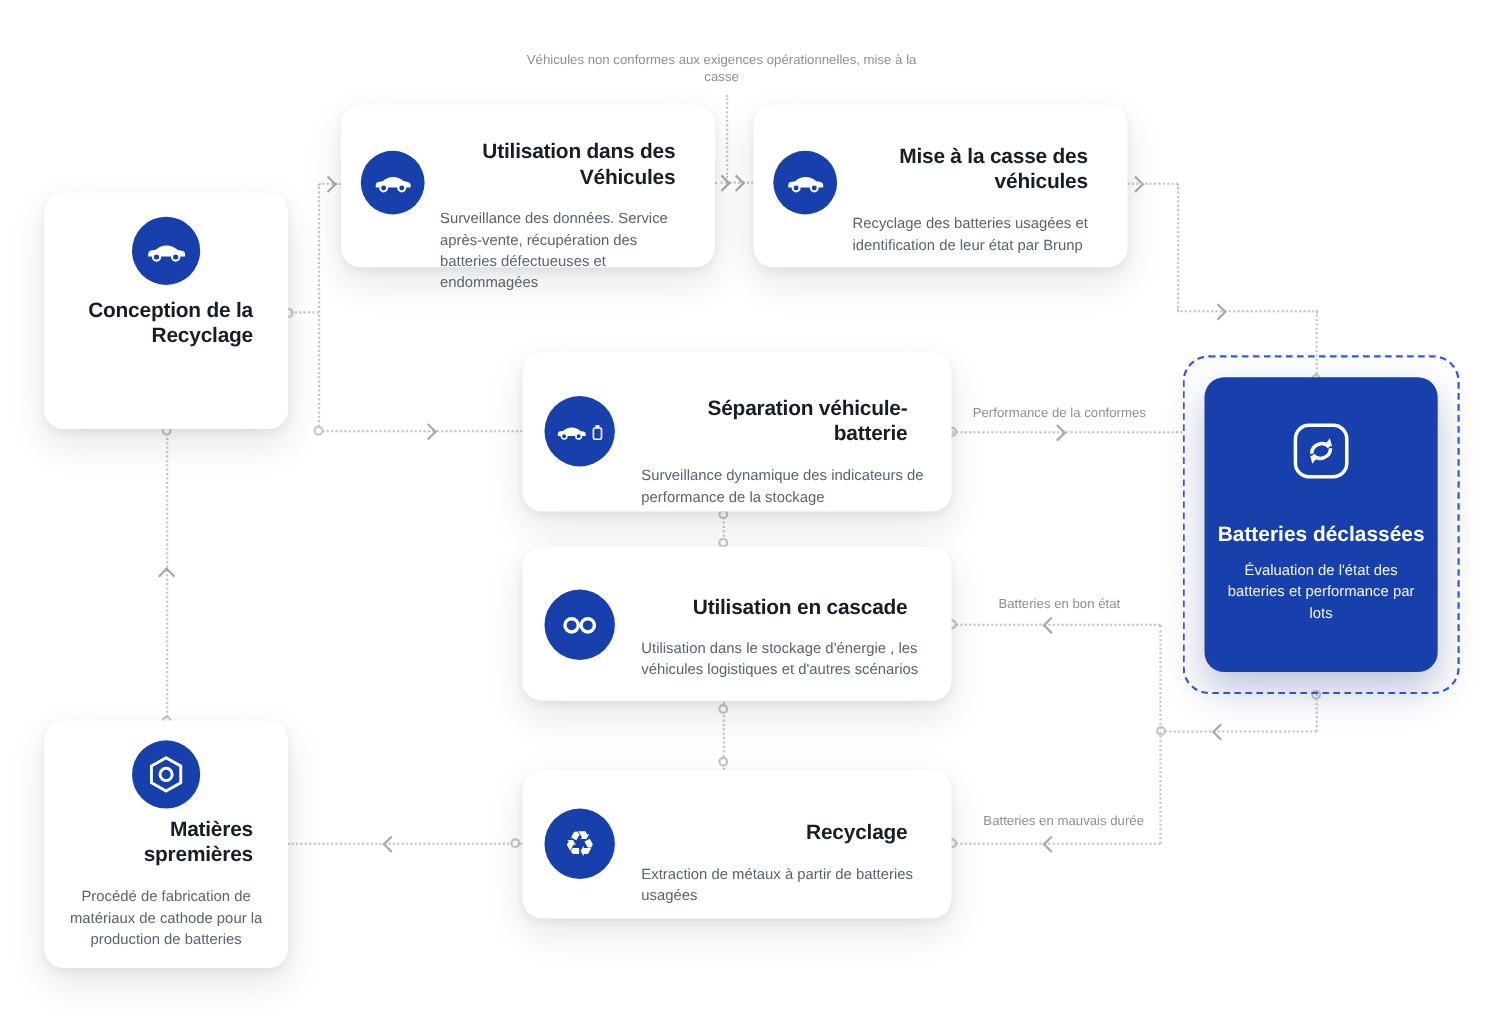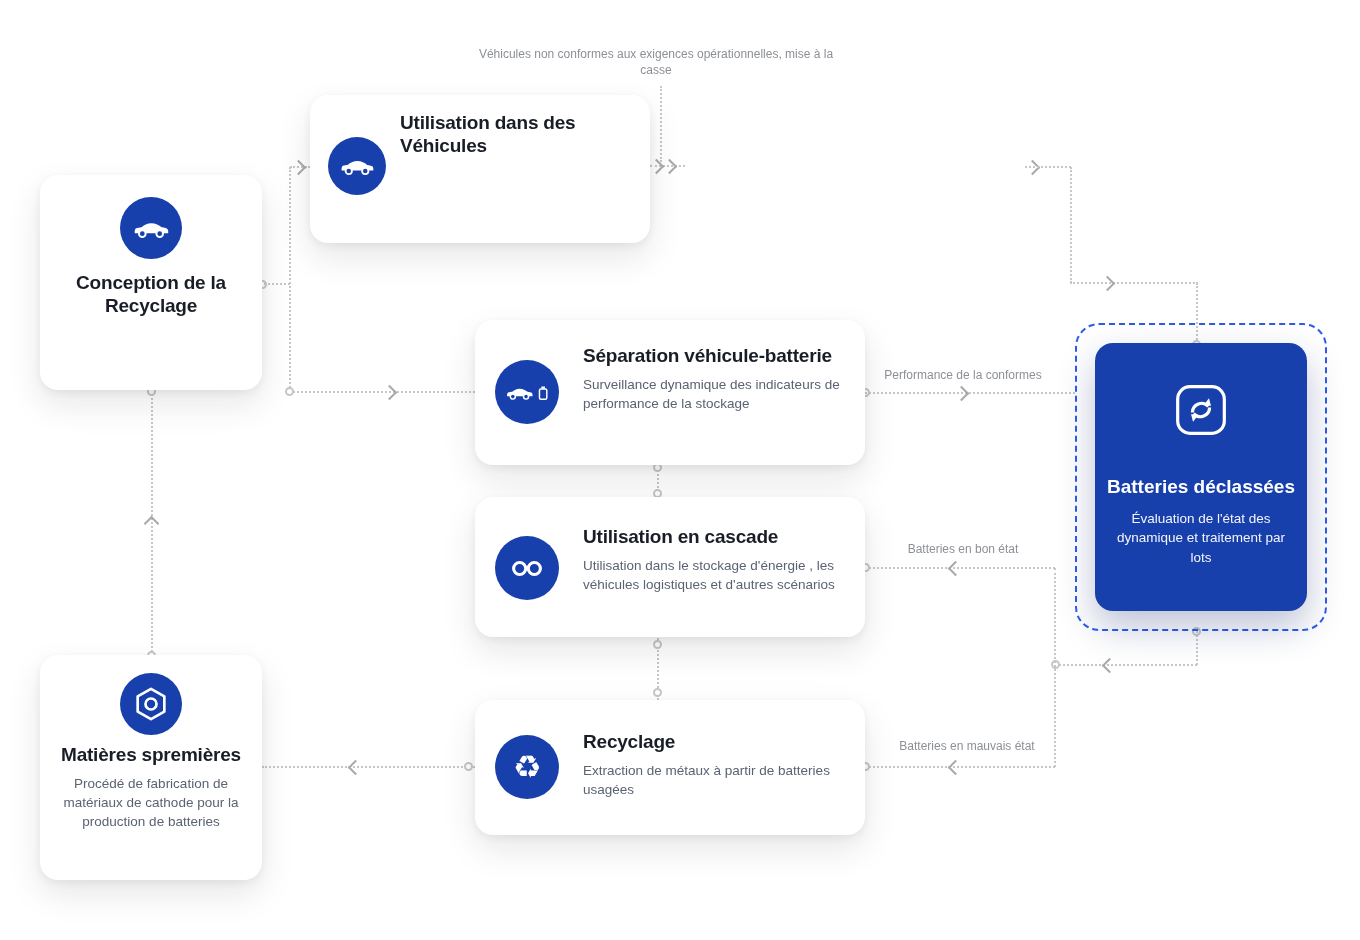--- a/index.html
+++ b/index.html
@@ -12,21 +12,21 @@
   .vl{position:absolute;border-left:2px dotted #c7c7c7;width:0;}
   .chev{position:absolute;width:9px;height:9px;border-top:2.5px solid #a9a9a9;border-right:2.5px solid #a9a9a9;}
   .chev.r{transform:rotate(45deg);}
   .chev.l{transform:rotate(-135deg);}
   .chev.u{transform:rotate(-45deg);}
   .dot{position:absolute;width:9px;height:9px;border-radius:50%;background:#fff;border:2px solid #c6c6c6;box-sizing:border-box;}
   .elabel{position:absolute;font-size:12px;line-height:1.35;color:#8c9096;text-align:center;}
   
   .card{position:absolute;background:#ffffff;border-radius:18px;
         box-shadow:0 14px 34px rgba(15,23,42,.10),0 3px 9px rgba(15,23,42,.06);box-sizing:border-box;}
-  .card h3{margin:0;font-size:19px;font-weight:bold;color:#181d27;line-height:1.22;letter-spacing:-.2px;}
+  .card h3{margin:16px;font-size:19px;font-weight:bold;color:#181d27;line-height:1.22;letter-spacing:-.2px;text-align:right;}
   .card p{margin:8px 0 0;font-size:13.5px;color:#5a6372;line-height:1.42;}
   .circle{position:absolute;border-radius:50%;background:#1840ac;display:flex;align-items:center;justify-content:center;}
   .s58{width:58px;height:58px;}
   .s62{width:62px;height:62px;}
   .s64{width:64px;height:64px;}
   .glyph{color:#fff;font-family:"DejaVu Sans",sans-serif;line-height:1;}
   
   .h-card .txt{box-sizing:border-box;}
   
   .v-card{text-align:center;padding:0 16px;box-sizing:border-box;}
@@ -96,21 +96,21 @@
   <div class="dot" style="left:464px;top:762px"></div>
 
   <div class="vl" style="left:151px;top:391px;height:264px"></div>
   <div class="chev u" style="left:146px;top:518px"></div>
   <div class="dot" style="left:147px;top:387px"></div>
   <div class="dot" style="left:147px;top:651px"></div>
 
   <div class="elabel" style="left:475px;top:46px;width:362px">Véhicules non conformes aux exigences opérationnelles, mise à la casse</div>
   <div class="elabel" style="left:853px;top:367px;width:220px">Performance de la conformes</div>
   <div class="elabel" style="left:863px;top:541px;width:200px">Batteries en bon état</div>
-  <div class="elabel" style="left:857px;top:738px;width:220px">Batteries en mauvais état</div>
+  <div class="elabel" style="left:857px;top:738px;width:220px">Batteries en mauvais durée</div>
 
   <div class="card v-card" style="left:40px;top:175px;width:222px;height:215px">
     <div class="circle s62" style="top:22px">
       <svg width="38" height="21" viewBox="0 0 48 26">
         <path d="M3.5 19c-.4-2.6.2-5.3 1.6-6.4 1.8-.5 4.6-1 6.9-1.3 2.8-2.6 7.3-5 12.4-5 5.6 0 9.6 2.3 13.2 5.2 2.9.4 5.4 1 6.8 1.8 1.2.7 1.7 3.2 1.3 5.7z" fill="#fff"></path>
         <circle cx="13" cy="19.5" r="4.2" fill="#1840ac" stroke="#fff" stroke-width="2.4"></circle>
         <circle cx="35" cy="19.5" r="4.2" fill="#1840ac" stroke="#fff" stroke-width="2.4"></circle>
       </svg>
     </div>
     <h3 style="margin-top:96px">Conception de la Recyclage</h3>
@@ -119,23 +119,37 @@
   <div class="card h-card" style="left:310px;top:95px;width:340px;height:148px">
     <div class="circle s58" style="left:18px;top:42px">
       <svg width="36" height="20" viewBox="0 0 48 26">
         <path d="M3.5 19c-.4-2.6.2-5.3 1.6-6.4 1.8-.5 4.6-1 6.9-1.3 2.8-2.6 7.3-5 12.4-5 5.6 0 9.6 2.3 13.2 5.2 2.9.4 5.4 1 6.8 1.8 1.2.7 1.7 3.2 1.3 5.7z" fill="#fff"></path>
         <circle cx="13" cy="19.5" r="4.2" fill="#1840ac" stroke="#fff" stroke-width="2.4"></circle>
         <circle cx="35" cy="19.5" r="4.2" fill="#1840ac" stroke="#fff" stroke-width="2.4"></circle>
       </svg>
     </div>
     <div class="txt" style="margin-left:90px;padding:16px 20px 0 0">
       <h3>Utilisation dans des Véhicules</h3>
-    </div>
-  </div>
-
+      <p>Surveillance des données. Service après-vente, récupération des batteries défectueuses et endommagées</p>
+    </div>
+  </div>
+
+  <div class="card h-card" style="left:685px;top:95px;width:340px;height:148px">
+    <div class="circle s58" style="left:18px;top:42px">
+      <svg width="36" height="20" viewBox="0 0 48 26">
+        <path d="M3.5 19c-.4-2.6.2-5.3 1.6-6.4 1.8-.5 4.6-1 6.9-1.3 2.8-2.6 7.3-5 12.4-5 5.6 0 9.6 2.3 13.2 5.2 2.9.4 5.4 1 6.8 1.8 1.2.7 1.7 3.2 1.3 5.7z" fill="#fff"></path>
+        <circle cx="13" cy="19.5" r="4.2" fill="#1840ac" stroke="#fff" stroke-width="2.4"></circle>
+        <circle cx="35" cy="19.5" r="4.2" fill="#1840ac" stroke="#fff" stroke-width="2.4"></circle>
+      </svg>
+    </div>
+    <div class="txt" style="margin-left:90px;padding:20px 20px 0 0">
+      <h3>Mise à la casse des véhicules</h3>
+      <p>Recyclage des batteries usagées et identification de leur état par Brunp</p>
+    </div>
+  </div>
 
   <div class="card h-card" style="left:475px;top:320px;width:390px;height:145px">
     <div class="circle s64" style="left:20px;top:40px">
       <svg width="44" height="20" viewBox="0 0 60 26">
         <g transform="scale(0.82) translate(0,4)">
           <path d="M3.5 19c-.4-2.6.2-5.3 1.6-6.4 1.8-.5 4.6-1 6.9-1.3 2.8-2.6 7.3-5 12.4-5 5.6 0 9.6 2.3 13.2 5.2 2.9.4 5.4 1 6.8 1.8 1.2.7 1.7 3.2 1.3 5.7z" fill="#fff"></path>
           <circle cx="13" cy="19.5" r="4.2" fill="#1840ac" stroke="#fff" stroke-width="2.4"></circle>
           <circle cx="35" cy="19.5" r="4.2" fill="#1840ac" stroke="#fff" stroke-width="2.4"></circle>
         </g>
         <rect x="47" y="9" width="10" height="14" rx="2" fill="none" stroke="#fff" stroke-width="2"></rect>
@@ -187,16 +201,16 @@
     <div class="decl-icon">
       <svg width="54" height="54" viewBox="0 0 44 44">
         <rect x="3" y="3" width="38" height="38" rx="10" fill="none" stroke="#fff" stroke-width="2.6"></rect>
         <path d="M15 24 a7.5 7.5 0 0 1 13 -5" fill="none" stroke="#fff" stroke-width="2.6"></path>
         <path d="M29 20 a7.5 7.5 0 0 1 -13 5" fill="none" stroke="#fff" stroke-width="2.6"></path>
         <path d="M28.5 12.5 l1.6 6 -6 -.4 z" fill="#fff"></path>
         <path d="M15.5 31.5 l-1.6 -6 6 .4 z" fill="#fff"></path>
       </svg>
     </div>
     <h3 style="margin-top:36px">Batteries déclassées</h3>
-    <p>Évaluation de l'état des dynamique et traitement par lots</p>
+    <p>Évaluation de l'état des batteries et performance par lots</p>
   </div>
 
 </div>
 
 </body></html>

